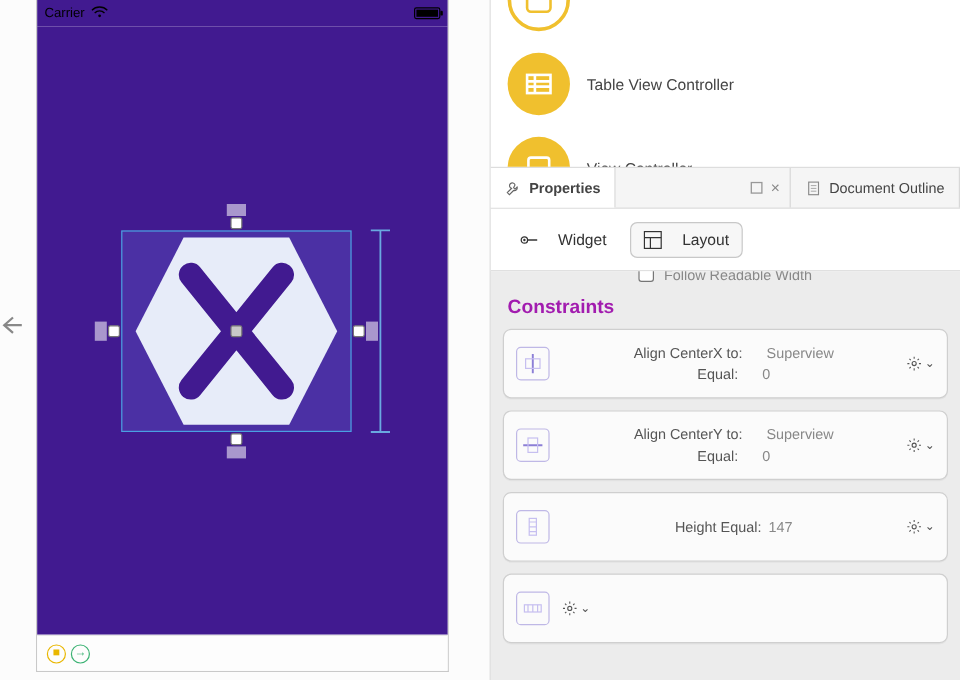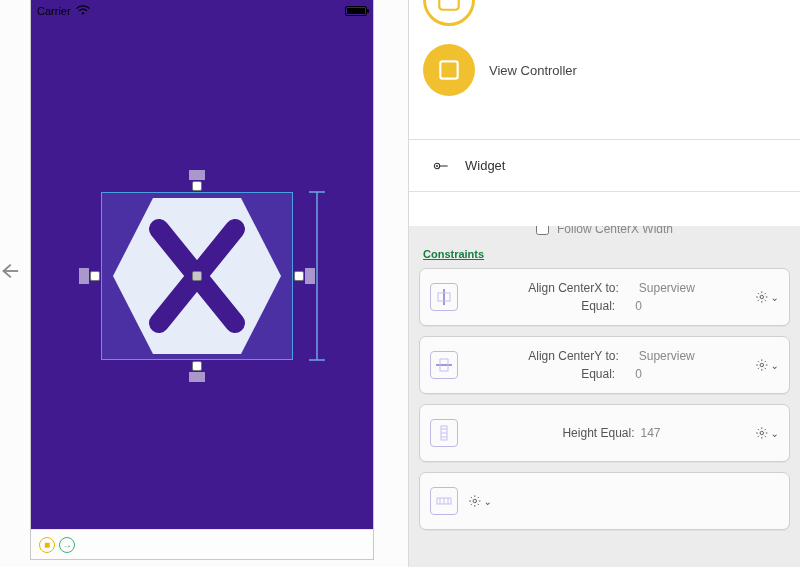--- a/index.html
+++ b/index.html
@@ -153,21 +153,21 @@
   }
   .seg.selected{border:1px solid #c8c8c8;background:#f7f7f7;}
   .seg .ic{width:16px;height:16px;}
   .constraint-panel{
     background:#ececec;
     position:absolute;left:0;right:0;top:226px;bottom:0;
     padding:0 10px 10px 10px;overflow:hidden;
   }
   .follow-row{height:20px;display:flex;justify-content:center;align-items:flex-start;color:#888;font-size:12px;gap:8px;overflow:hidden;margin-top:-4px;}
   .follow-row input{margin:0;}
-  .constraints-title{font-weight:600;font-size:11px;color:#15803d;margin:6px 4px 8px 4px;text-decoration:underline;}
+  .constraints-title{font-weight:600;font-size:16px;color:#a21caf;margin:6px 4px 8px 4px;}
   .c-card{
     background:#fbfbfb;border:1px solid #cfcfcf;border-radius:7px;
     height:58px;display:flex;align-items:center;padding:0 10px;margin-bottom:10px;
     box-shadow:0 1px 0 rgba(0,0,0,0.04);
   }
   .c-card .cicon{
     width:28px;height:28px;border:1px solid #bfb8e6;border-radius:4px;
     display:flex;align-items:center;justify-content:center;margin-right:10px;flex-shrink:0;
   }
   .c-card .cicon svg{width:18px;height:18px;}
@@ -253,43 +253,85 @@
       <div class="lib-icon halo">
         <svg viewBox="0 0 24 24">
             <rect x="3" y="3" width="18" height="18" rx="3" fill="none" stroke="#f0c02e" stroke-width="2"></rect>
           </svg>
       </div>
       <span class="lib-label"></span>
     </div>
     <div class="lib-row" style="margin-top:14px;">
       <div class="lib-icon">
         <svg viewBox="0 0 24 24">
+            <rect x="3" y="5" width="18" height="14" fill="none" stroke="#fff" stroke-width="2"></rect>
+            <line x1="3" y1="10" x2="21" y2="10" stroke="#fff" stroke-width="2"></line>
+            <line x1="3" y1="14" x2="21" y2="14" stroke="#fff" stroke-width="2"></line>
+            <line x1="9" y1="5" x2="9" y2="19" stroke="#fff" stroke-width="2"></line>
+          </svg>
+      </div>
+      <span class="lib-label">Table View Controller</span>
+    </div>
+    <div class="lib-row" style="margin-top:14px;">
+      <div class="lib-icon">
+        <svg viewBox="0 0 24 24">
             <rect x="4" y="4" width="16" height="16" rx="2" fill="none" stroke="#fff" stroke-width="2"></rect>
           </svg>
       </div>
       <span class="lib-label">View Controller</span>
     </div>
   </div>
 
+  <div class="tabbar">
+    <div class="tab active">
+      <svg width="14" height="14" viewBox="0 0 24 24">
+          <path d="M14 7a4 4 0 1 0-5 5l-6 6 3 3 6-6a4 4 0 0 0 5-5l-3 3-2-2z" fill="none" stroke="#666" stroke-width="1.6"></path>
+        </svg>
+      <span style="font-weight:600;">Properties</span>
+    </div>
+    <div class="winctl">
+      <svg width="11" height="11" viewBox="0 0 10 10">
+          <rect x="1" y="1" width="8" height="8" fill="none" stroke="#999"></rect>
+        </svg>
+      <span style="font-size:13px;">×</span>
+    </div>
+    <div class="tab">
+      <svg width="14" height="14" viewBox="0 0 24 24">
+          <rect x="5" y="3" width="14" height="18" fill="none" stroke="#888" stroke-width="1.6"></rect>
+          <line x1="8" y1="8" x2="16" y2="8" stroke="#888"></line>
+          <line x1="8" y1="12" x2="16" y2="12" stroke="#888"></line>
+          <line x1="8" y1="16" x2="16" y2="16" stroke="#888"></line>
+        </svg>
+      <span>Document Outline</span>
+    </div>
+  </div>
 
   <div class="segbar">
     <div class="seg">
       <svg class="ic" viewBox="0 0 24 12">
           <circle cx="6" cy="6" r="4" fill="none" stroke="#333" stroke-width="1.6"></circle>
           <circle cx="6" cy="6" r="1.5" fill="#333"></circle>
           <line x1="10" y1="6" x2="22" y2="6" stroke="#333" stroke-width="1.6"></line>
         </svg>
       <span>Widget</span>
     </div>
+    <div class="seg selected">
+      <svg class="ic" viewBox="0 0 16 16">
+          <rect x="1" y="1" width="14" height="14" fill="none" stroke="#333"></rect>
+          <line x1="1" y1="6" x2="15" y2="6" stroke="#333"></line>
+          <line x1="6" y1="6" x2="6" y2="15" stroke="#333"></line>
+        </svg>
+      <span>Layout</span>
+    </div>
   </div>
 
   <div class="constraint-panel">
     <div class="follow-row">
       <input type="checkbox" style="">
-      <span>Follow CenterX Width</span>
+      <span>Follow Readable Width</span>
     </div>
     <div class="constraints-title">Constraints</div>
 
     <div class="c-card">
       <div class="cicon">
         <svg viewBox="0 0 18 18">
             <line x1="9" y1="1" x2="9" y2="17" stroke="#8c7fd6" stroke-width="1.6"></line>
             <rect x="3" y="5" width="12" height="8" fill="none" stroke="#c6bff0"></rect>
           </svg>
       </div>

